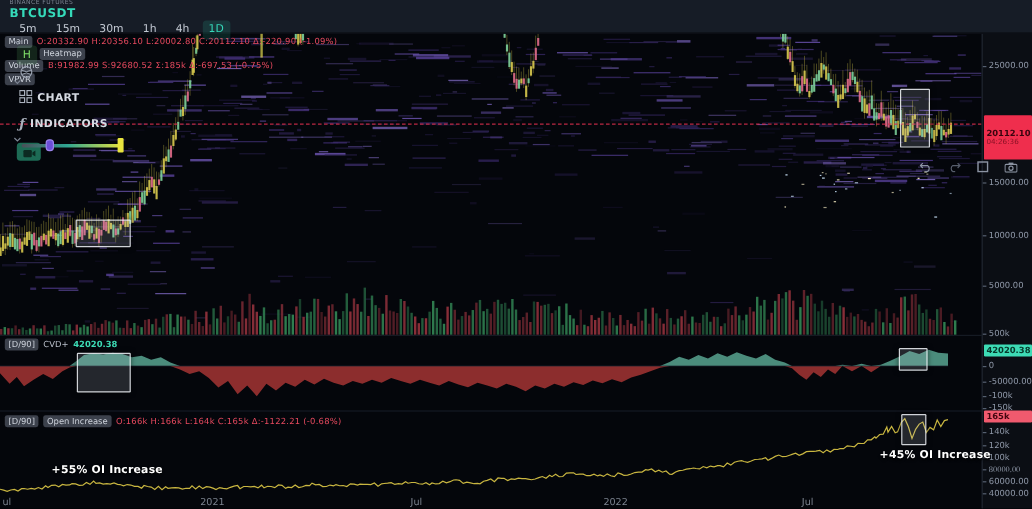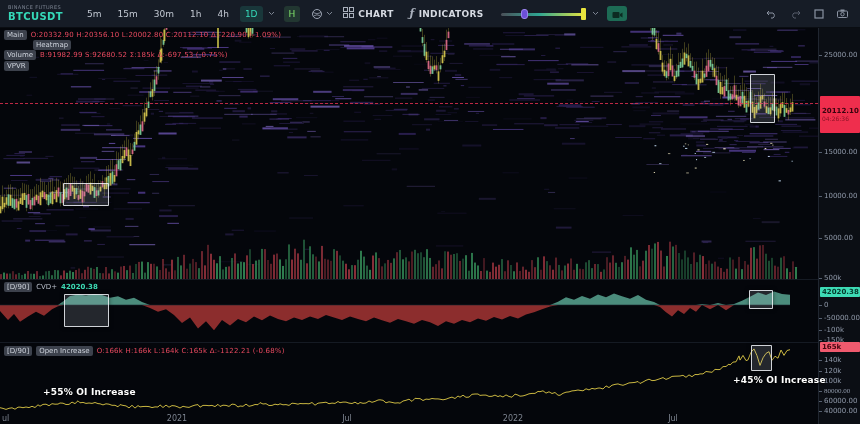--- a/index.html
+++ b/index.html
@@ -1,30 +1,30 @@
 <!DOCTYPE html>
 <html><head>
 <meta charset="utf-8">
 <style>
   * { box-sizing: border-box; margin:0; padding:0; }
   html,body { background:#000; }
   .app { position:relative; width:860px; height:424px; overflow:hidden;
          font-family:"DejaVu Sans", sans-serif; background:#04060b; color:#c8cdd6; }
   
-  .topbar { position:relative; display:flex; align-items:center; height:28px;
-            background:#161c26; border-bottom:1px solid #0a0d12; padding:0 8px; z-index:50; }
+  .topbar { position:relative; display:flex; align-items:flex-start; height:28px;
+            background:#161c26; border-bottom:1px solid #0a0d12; padding:0 8px; z-index:50;flex-direction:column; }
   .sym { margin-right:16px; line-height:1; cursor:pointer; }
   .sym .exch { font-size:5px; color:#7d8593; letter-spacing:.4px; margin-bottom:2px; }
   .sym .pair { font-size:10px; font-weight:bold; color:#35d9b9; letter-spacing:.4px; }
   .tf { font-size:9px; color:#c2c8d2; padding:3px 5px; margin:0 3px; border-radius:3px; cursor:pointer; }
   .tf.active { color:#35d9b9; background:rgba(53,217,185,.14); }
   .tf.toggle { color:#7fe06a; background:rgba(110,220,120,.14); margin-left:6px; }
   .chev { width:8px; height:8px; margin:0 2px; display:inline-flex; align-items:center; justify-content:center; }
   .barbtn { display:flex; align-items:center; gap:4px; font-size:9px; font-weight:600;
-            color:#d6dae2; margin:16px 8px; letter-spacing:.3px; cursor:pointer; }
+            color:#d6dae2; margin:4px 8px; letter-spacing:.3px; cursor:pointer; }
   .sphere { margin-left:8px; cursor:pointer; display:flex; }
   .slider { position:relative; width:84px; height:14px; margin:0 4px 0 10px; cursor:pointer; }
   .slider .track { position:absolute; top:6px; left:0; right:0; height:3px; border-radius:2px;
       background:linear-gradient(90deg,#4a4f58 0%,#2fa592 45%,#e8e43e 100%); }
   .slider .h1 { position:absolute; top:2px; left:20px; width:7px; height:10px; border-radius:3px;
       background:#6b4fd8; border:1px solid #9a84ec; }
   .slider .h2 { position:absolute; top:1px; right:-1px; width:5px; height:12px; border-radius:1px; background:#e8e43e; }
   .recbtn { width:20px; height:15px; border-radius:3px; background:#1d6b55; display:flex;
             align-items:center; justify-content:center; margin-left:6px; cursor:pointer; }
   .rightIcons { margin-left:auto; display:flex; align-items:center; gap:13px; padding-right:4px; }

